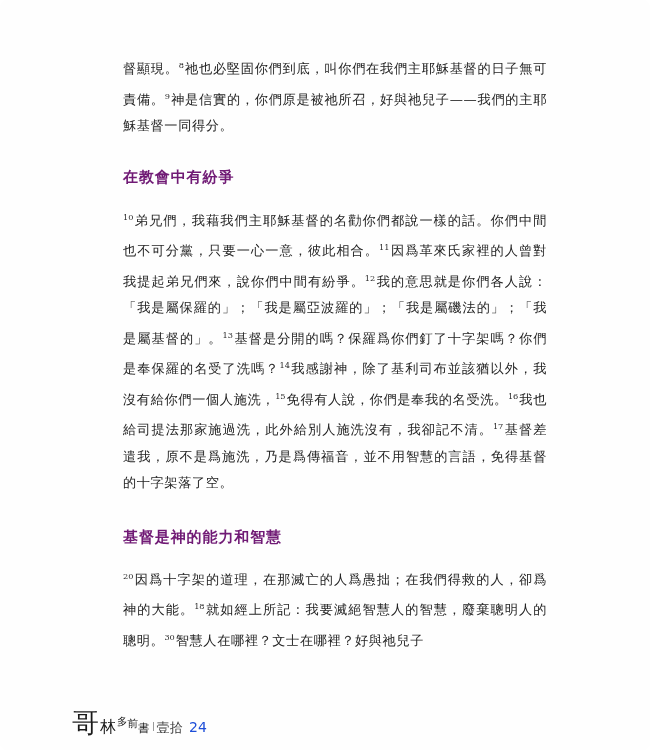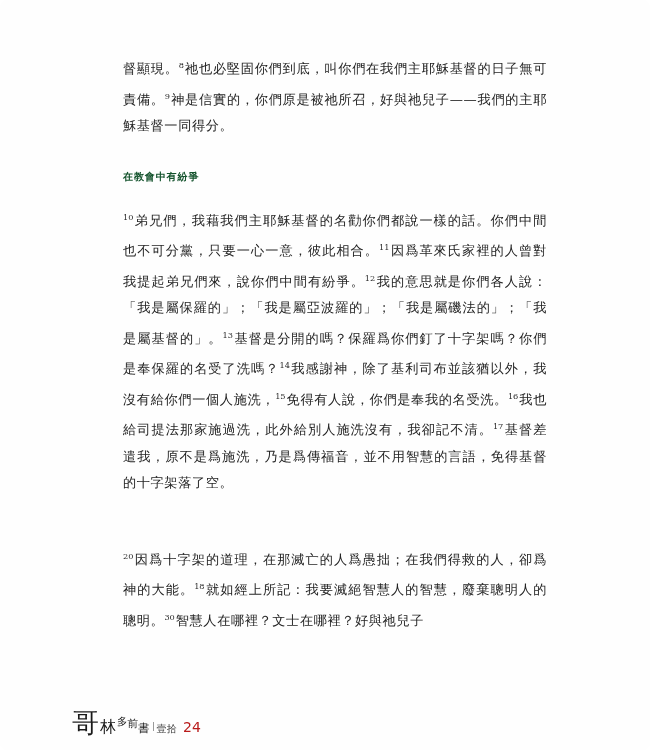--- a/index.html
+++ b/index.html
@@ -48,24 +48,24 @@
     font-size: 8.2px;
     vertical-align: 5px;
     letter-spacing: 0;
     padding: 0 1px 0 0;
     color: #2a2a2a;
   }
 
   .heading {
     margin: 0;
     font-family: "DejaVu Sans", "Liberation Sans", sans-serif;
-    font-size: 10px;
+    font-size: 15px;
     font-weight: bold;
     letter-spacing: 0.9px;
-    color: #14532d;
+    color: #701a75;
     line-height: 20px;
   }
 
   .gap-before-heading { height: 27px; }
   .gap-after-heading  { height: 17px; }
   .gap-before-heading2 { height: 30px; }
   .gap-after-heading2  { height: 16px; }
 
   
   .footer {
@@ -113,46 +113,47 @@
   .footer-sep {
     display: inline-block;
     width: 1px;
     height: 9px;
     background: #9a9a9a;
     margin: 0 3px 0 3px;
     position: relative;
     top: -1px;
   }
   .chapter-mark {
-    font-size: 10px;
+    font-size: 13px;
     line-height: 1;
     color: #3a3a3a;
     letter-spacing: 0.3px;
   }
   .page-num {
     font-size: 14px;
     line-height: 1;
-    color: #b91c1c;
+    color: #1d4ed8;
     margin-left: 6px;
     font-family: "DejaVu Sans", "Liberation Sans", sans-serif;
   }
 </style>
 </head>
 <body>
 
 <div class="page">
 
   <div class="text-column">
     <div id="body-content">
         <p class="para para-continued"><span>督顯現。</span><span class="verse-num">8</span><span>祂也必堅固你們到底，叫你們在我們主耶穌基督的日子無可責備。</span><span class="verse-num">9</span><span>神是信實的，你們原是被祂所召，好與祂兒子——我們的主耶穌基督一同得分。</span></p>
         <div class="gap-before-heading"></div>
         <div class="heading">在教會中有紛爭</div>
         <div class="gap-after-heading"></div>
         <p class="para para-continued"><span class="verse-num">10</span><span>弟兄們，我藉我們主耶穌基督的名勸你們都說一樣的話。你們中間也不可分黨，只要一心一意，彼此相合。</span><span class="verse-num">11</span><span>因爲革來氏家裡的人曾對我提起弟兄們來，說你們中間有紛爭。</span><span class="verse-num">12</span><span>我的意思就是你們各人說：「我是屬保羅的」；「我是屬亞波羅的」；「我是屬磯法的」；「我是屬基督的」。</span><span class="verse-num">13</span><span>基督是分開的嗎？保羅爲你們釘了十字架嗎？你們是奉保羅的名受了洗嗎？</span><span class="verse-num">14</span><span>我感謝神，除了基利司布並該猶以外，我沒有給你們一個人施洗，</span><span class="verse-num">15</span><span>免得有人說，你們是奉我的名受洗。</span><span class="verse-num">16</span><span>我也給司提法那家施過洗，此外給別人施洗沒有，我卻記不清。</span><span class="verse-num">17</span><span>基督差遣我，原不是爲施洗，乃是爲傳福音，並不用智慧的言語，免得基督的十字架落了空。</span></p>
         <div class="gap-before-heading2"></div>
+        <div class="heading">基督是神的能力和智慧</div>
         <div class="gap-after-heading2"></div>
         <p class="para para-continued"><span class="verse-num">20</span><span>因爲十字架的道理，在那滅亡的人爲愚拙；在我們得救的人，卻爲神的大能。</span><span class="verse-num">18</span><span>就如經上所記：我要滅絕智慧人的智慧，廢棄聰明人的聰明。</span><span class="verse-num">30</span><span>智慧人在哪裡？文士在哪裡？好與祂兒子</span></p>
       </div>
   </div>
 
   <div class="footer">
     <span class="bk-1">哥</span>
     <span class="bk-2">林</span>
     <span class="bk-3">多</span>
     <span class="bk-4">前</span>

